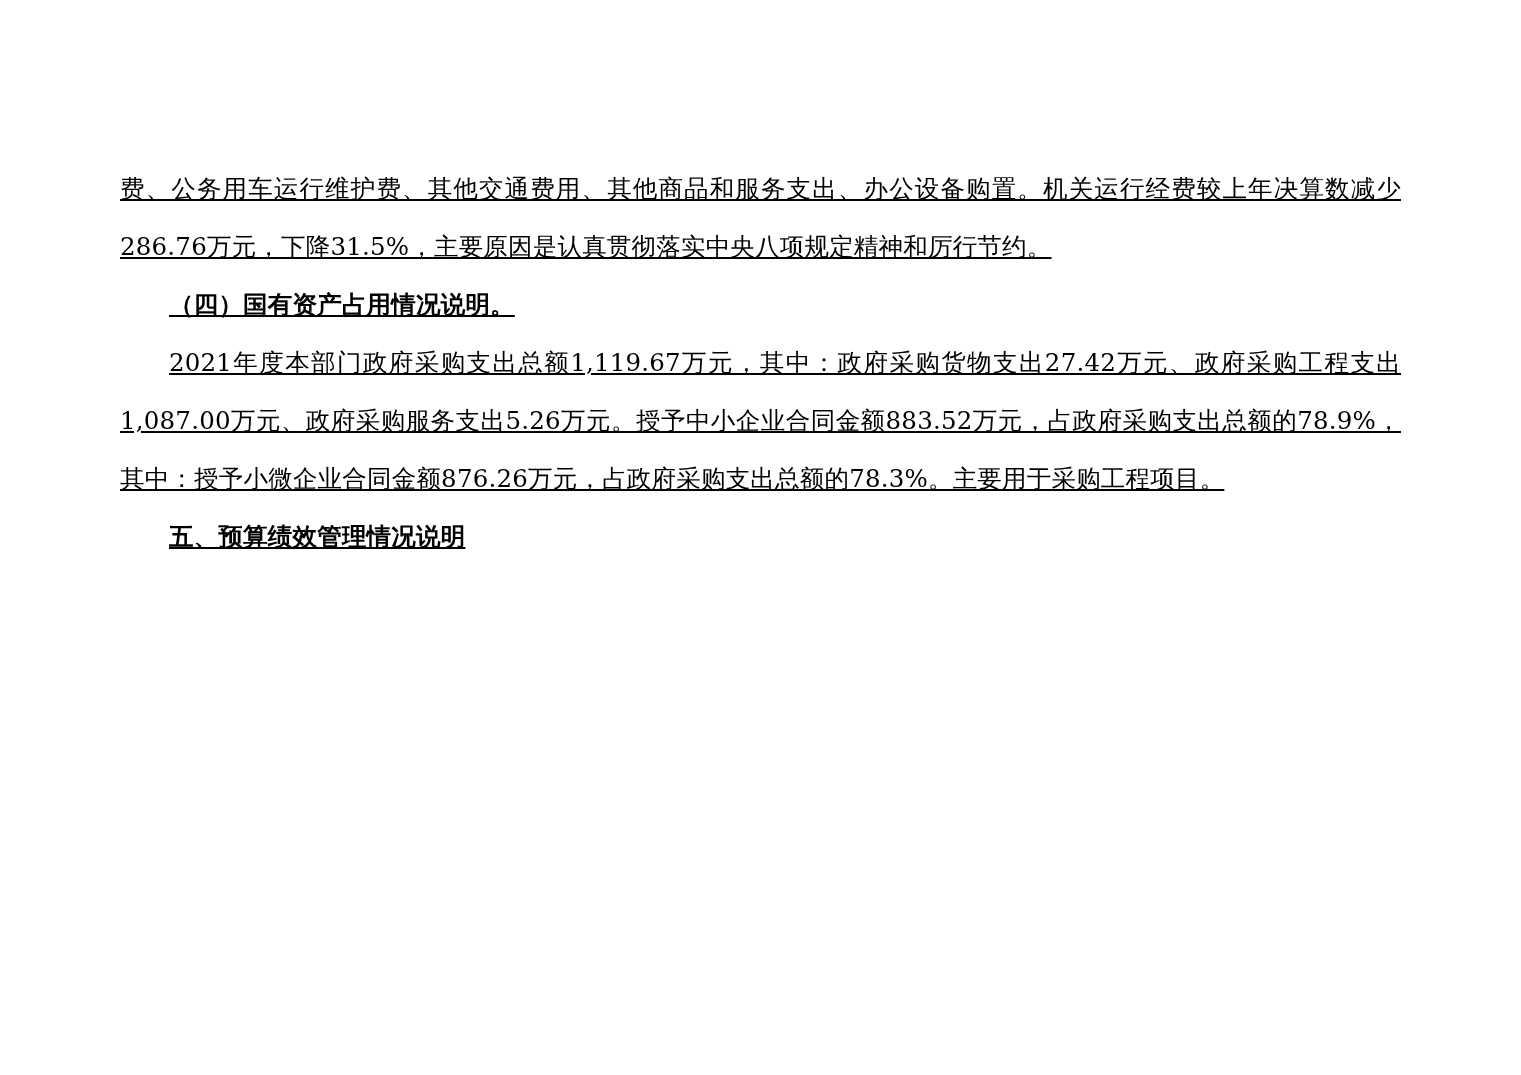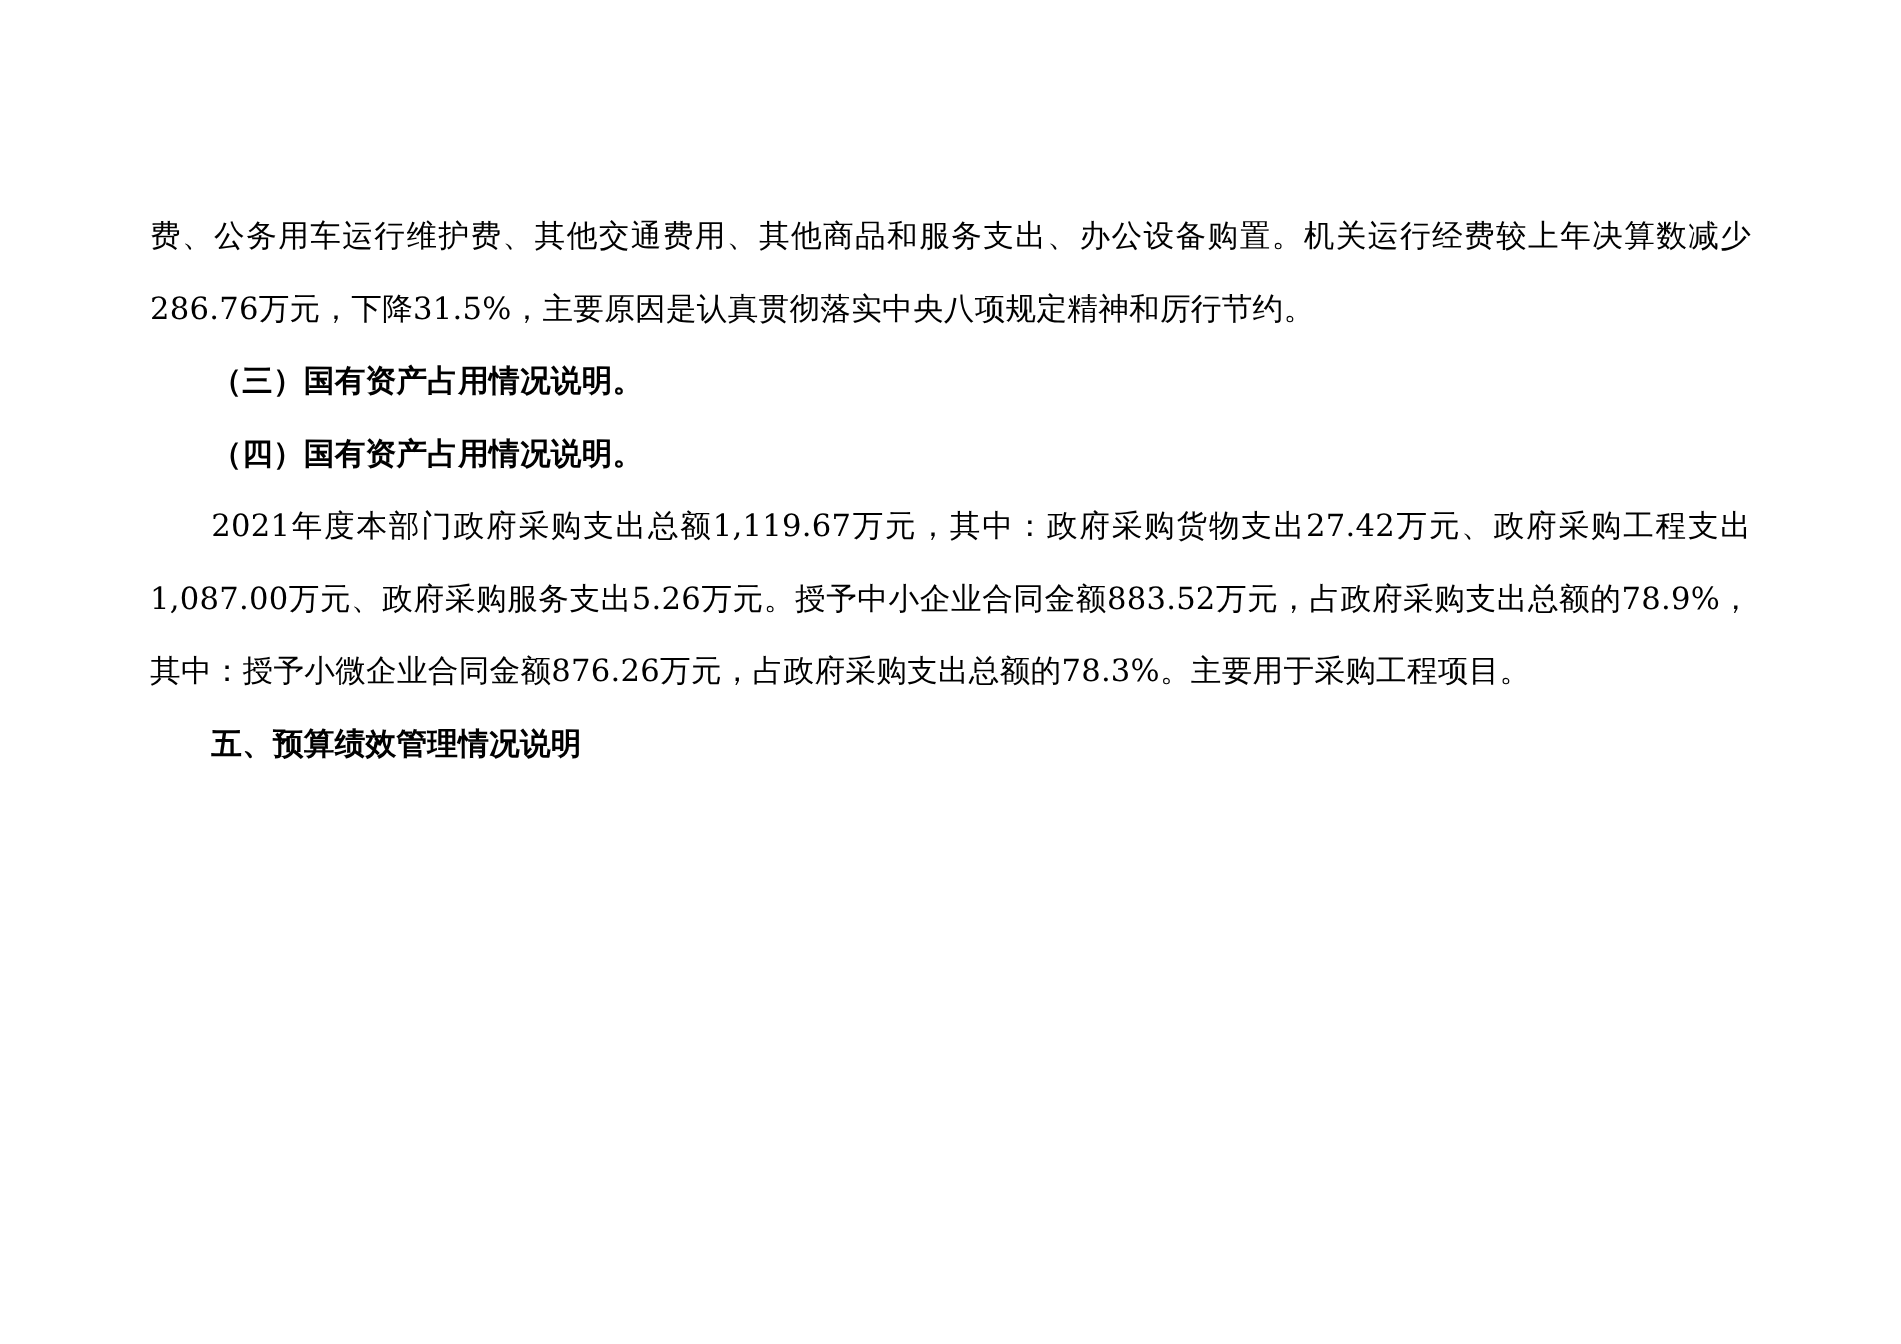--- a/index.html
+++ b/index.html
@@ -26,41 +26,41 @@
     width: 1281px;
   }
   p {
     margin: 0 0 0 0;
     font-size: 24.5px;
     line-height: 58px;
     text-align: justify;
     text-justify: inter-ideograph;
     letter-spacing: 0.2px;
     white-space: normal;
+    text-decoration: underline;
   }
   p.indent {
     text-indent: 2em;
   }
   p.heading {
     font-weight: bold;
     text-indent: 2em;
   }
   .nowrap-block {
     text-align: justify;
   }
 </style>
 </head>
 <body>
 
 <div class="page">
   <div class="doc-body">
 
     <p class="nowrap-block">费、公务用车运行维护费、其他交通费用、其他商品和服务支出、办公设备购置。机关运行经费较上年决算数减少286.76万元，下降31.5%，主要原因是认真贯彻落实中央八项规定精神和厉行节约。</p>
 
-    <p class="heading">（三）国有资产占用情况说明。</p>
 
 
     <p class="heading">（四）国有资产占用情况说明。</p>
 
     <p class="indent">2021年度本部门政府采购支出总额1,119.67万元，其中：政府采购货物支出27.42万元、政府采购工程支出1,087.00万元、政府采购服务支出5.26万元。授予中小企业合同金额883.52万元，占政府采购支出总额的78.9%，其中：授予小微企业合同金额876.26万元，占政府采购支出总额的78.3%。主要用于采购工程项目。</p>
 
     <p class="heading">五、预算绩效管理情况说明</p>
 
 
 

